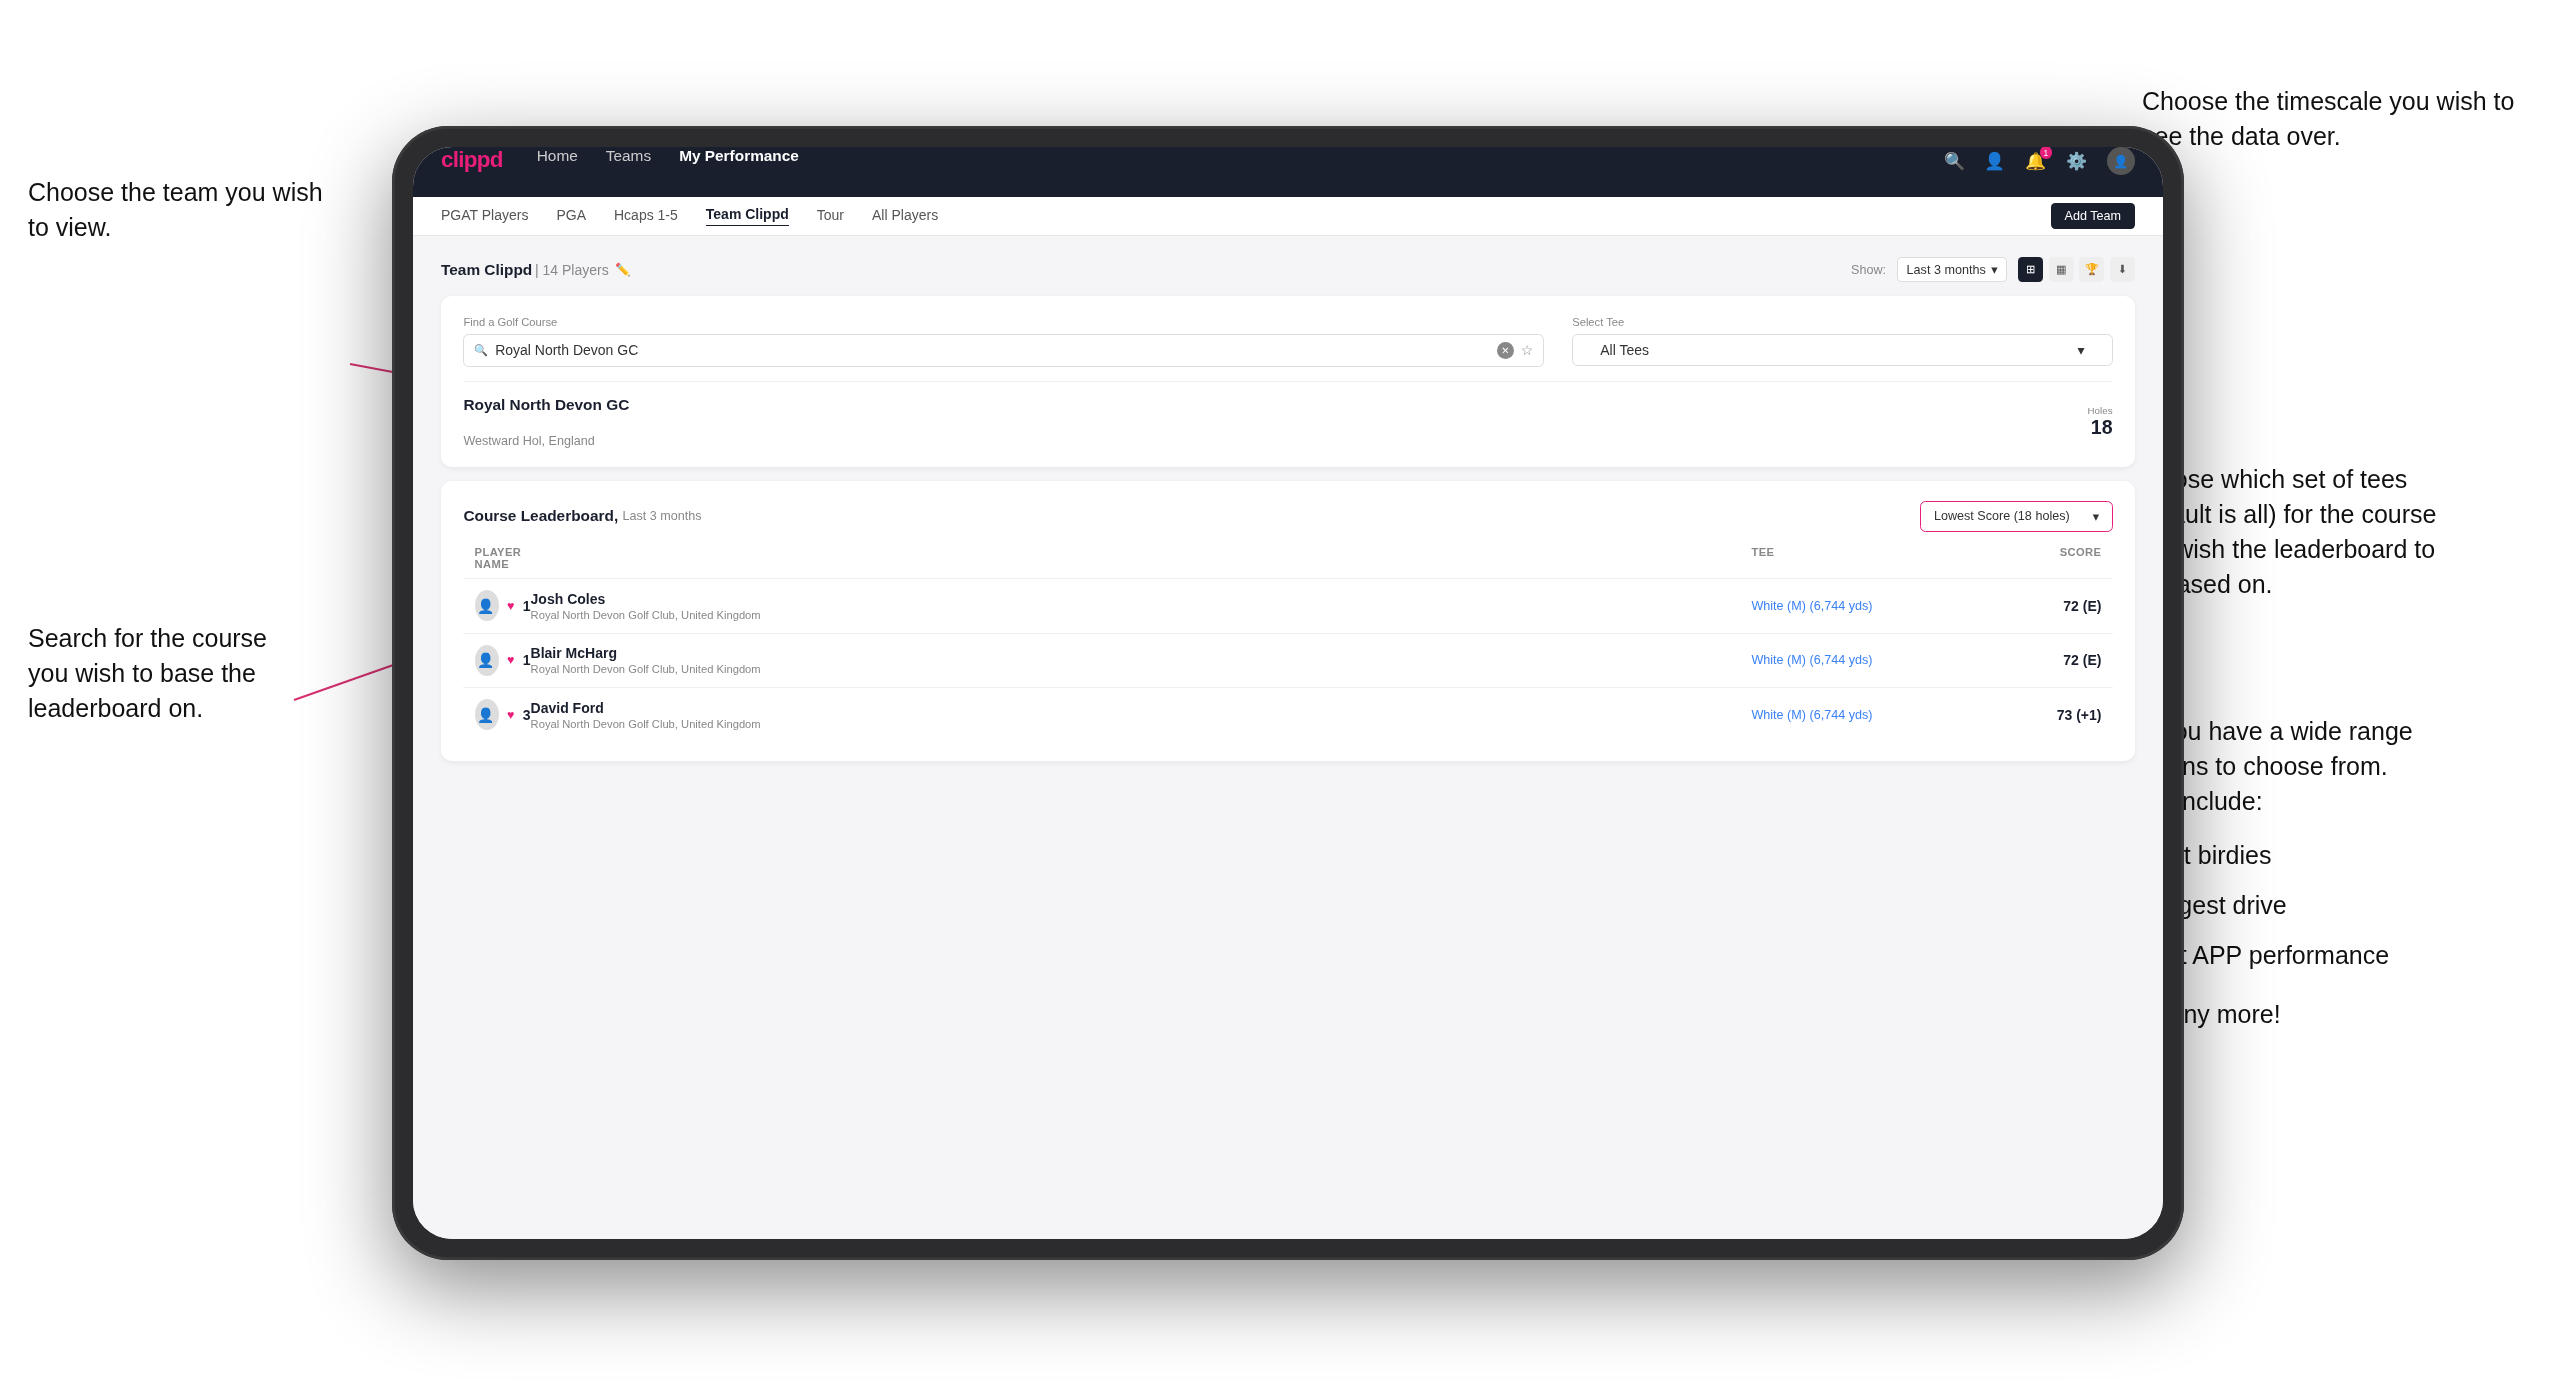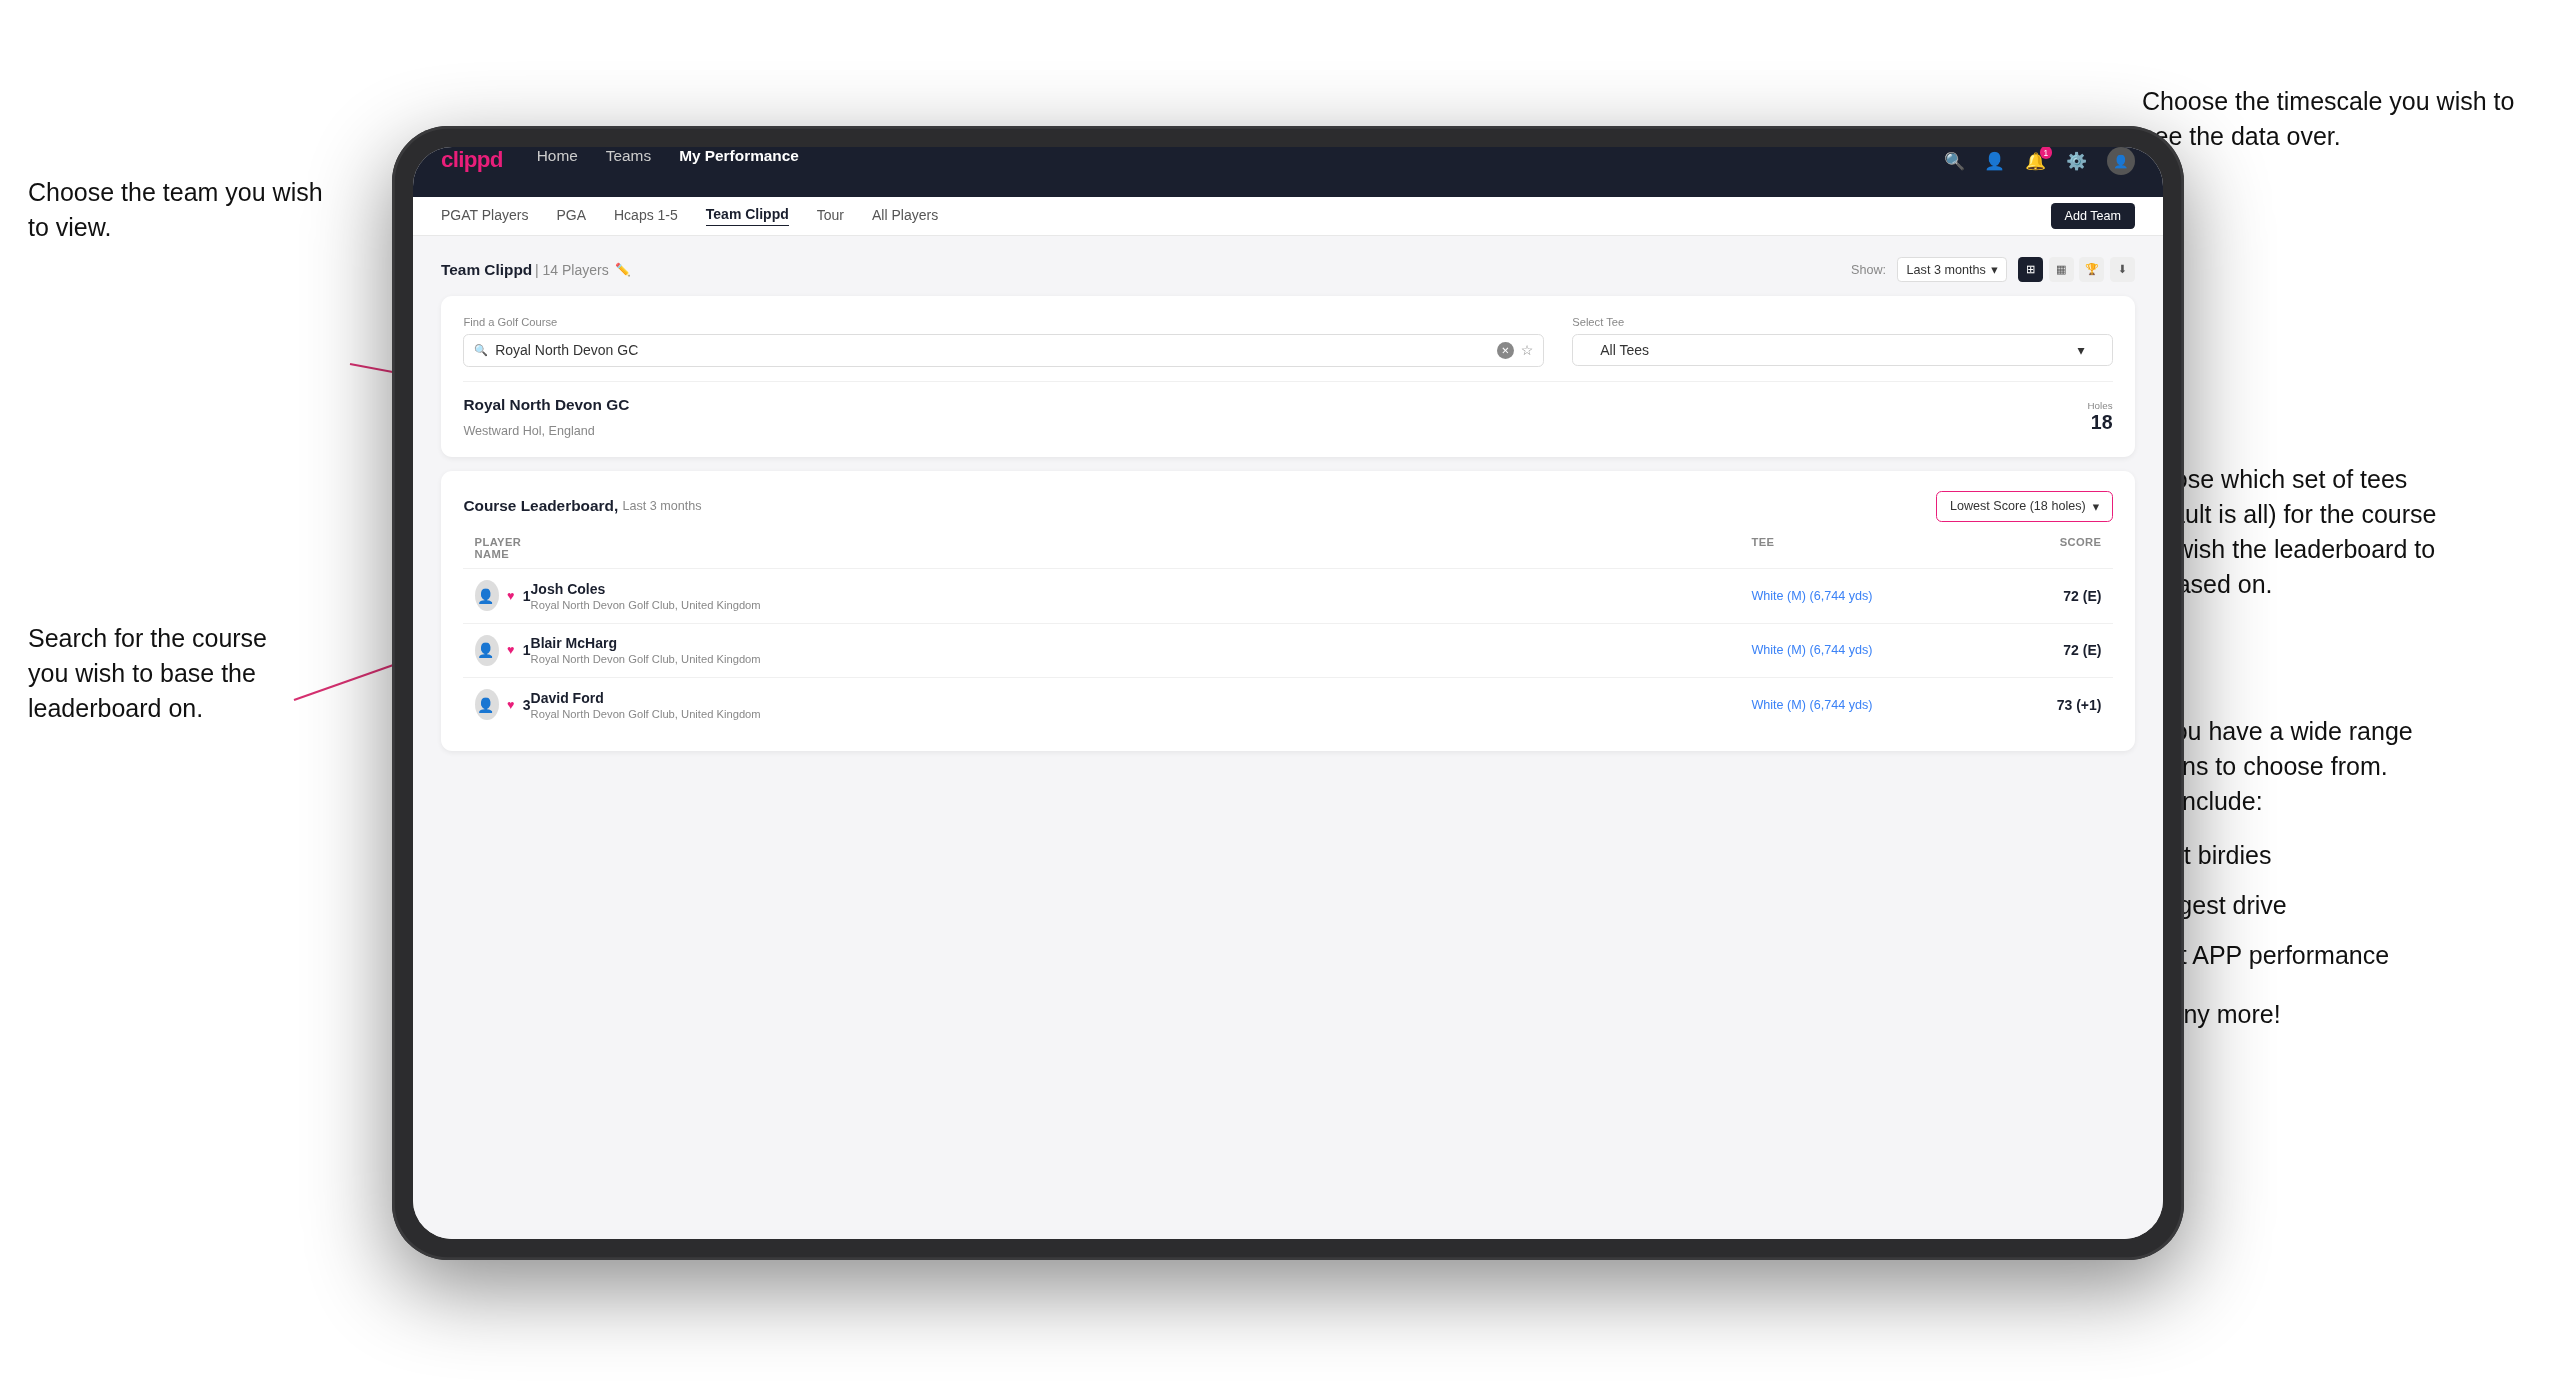--- a/index.html
+++ b/index.html
@@ -348,21 +348,21 @@
 
     .course-name {
       font-size: 15.4px;
       font-weight: 600;
       color: #1a1f2e;
     }
 
     .course-location {
       font-size: 12.6px;
       color: #888;
-      margin-top: 10px;
+      margin-top: 20px;
     }
 
     .holes-box {
       text-align: right;
     }
 
     .holes-label {
       font-size: 9.8px;
       color: #888;
     }
@@ -397,21 +397,21 @@
     .score-type-dropdown {
       display: flex;
       align-items: center;
       border: 1.4px solid #e91e7a;
       border-radius: 5.6px;
       padding: 7px 12.6px;
       background: #fff;
       font-size: 12.6px;
       color: #333;
       cursor: pointer;
-      gap: 7px;
+      gap: 23px;
     }
 
     .table-header {
       display: grid;
       grid-template-columns: 56px 1fr 210px 140px;
       padding: 0 11.2px 8.4px 11.2px;
     }
 
     .table-header-cell {
       font-size: 11.2px;

